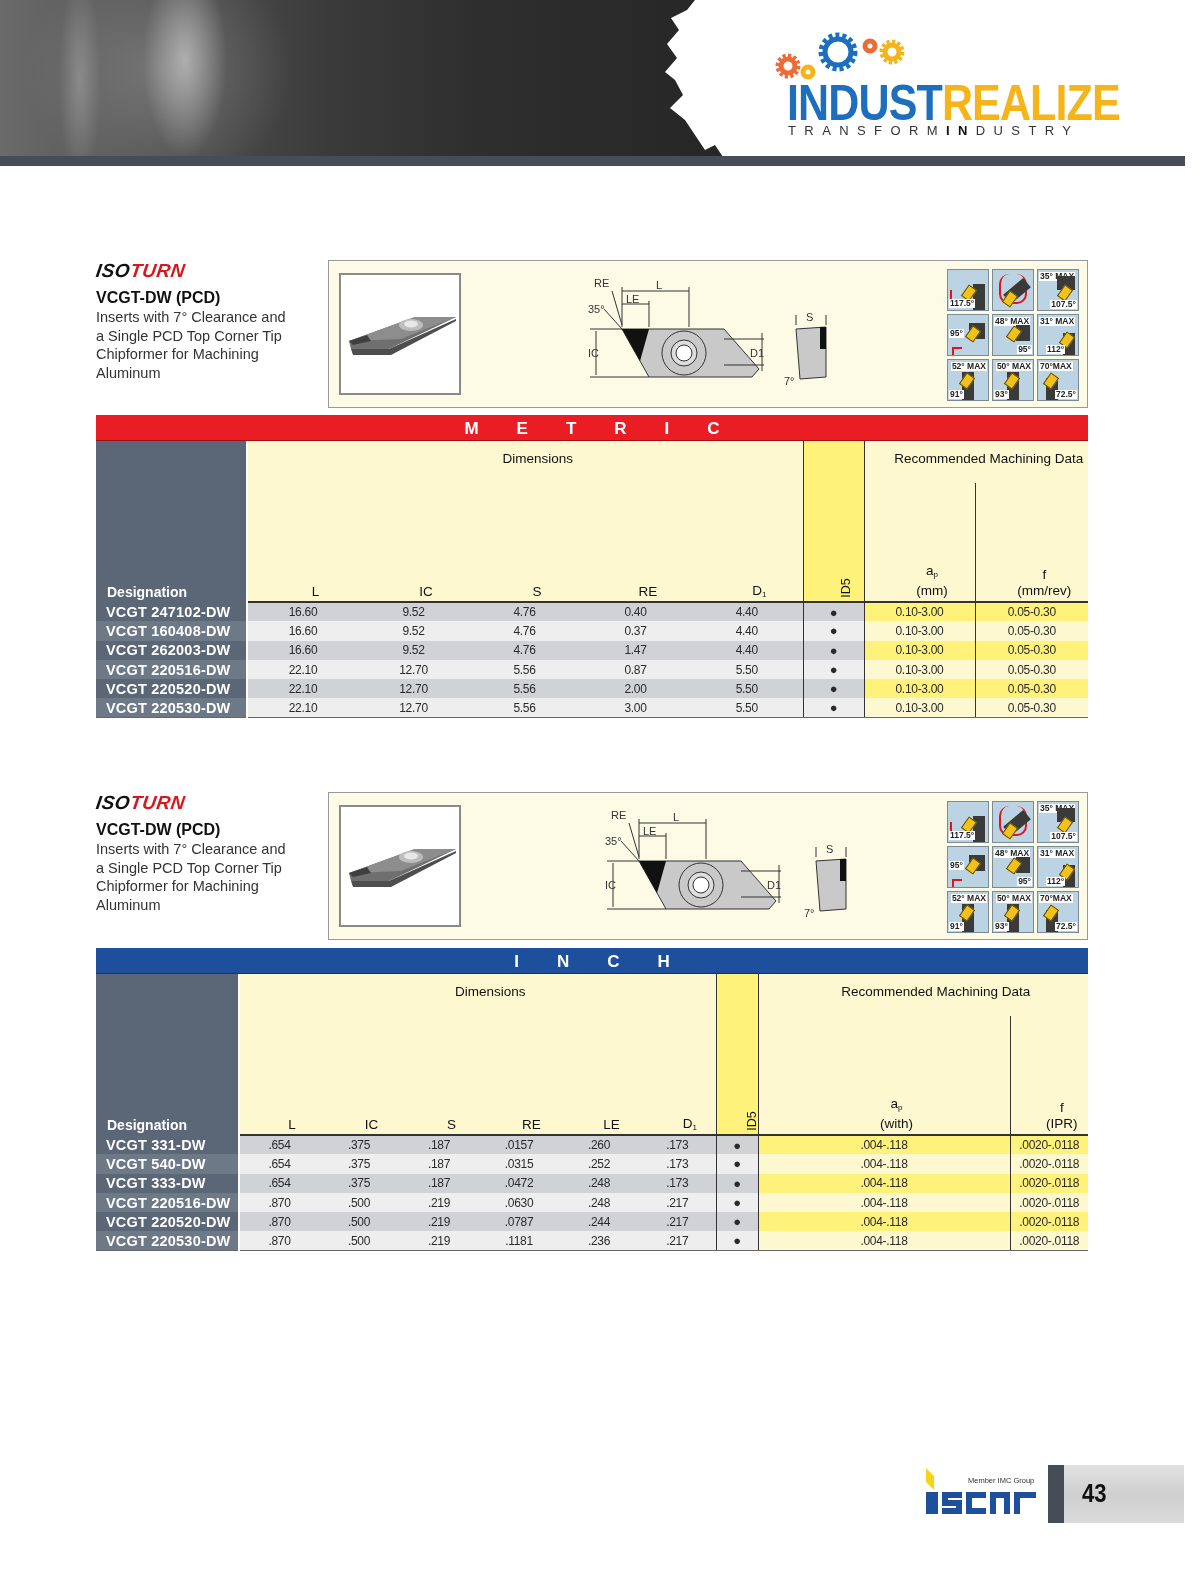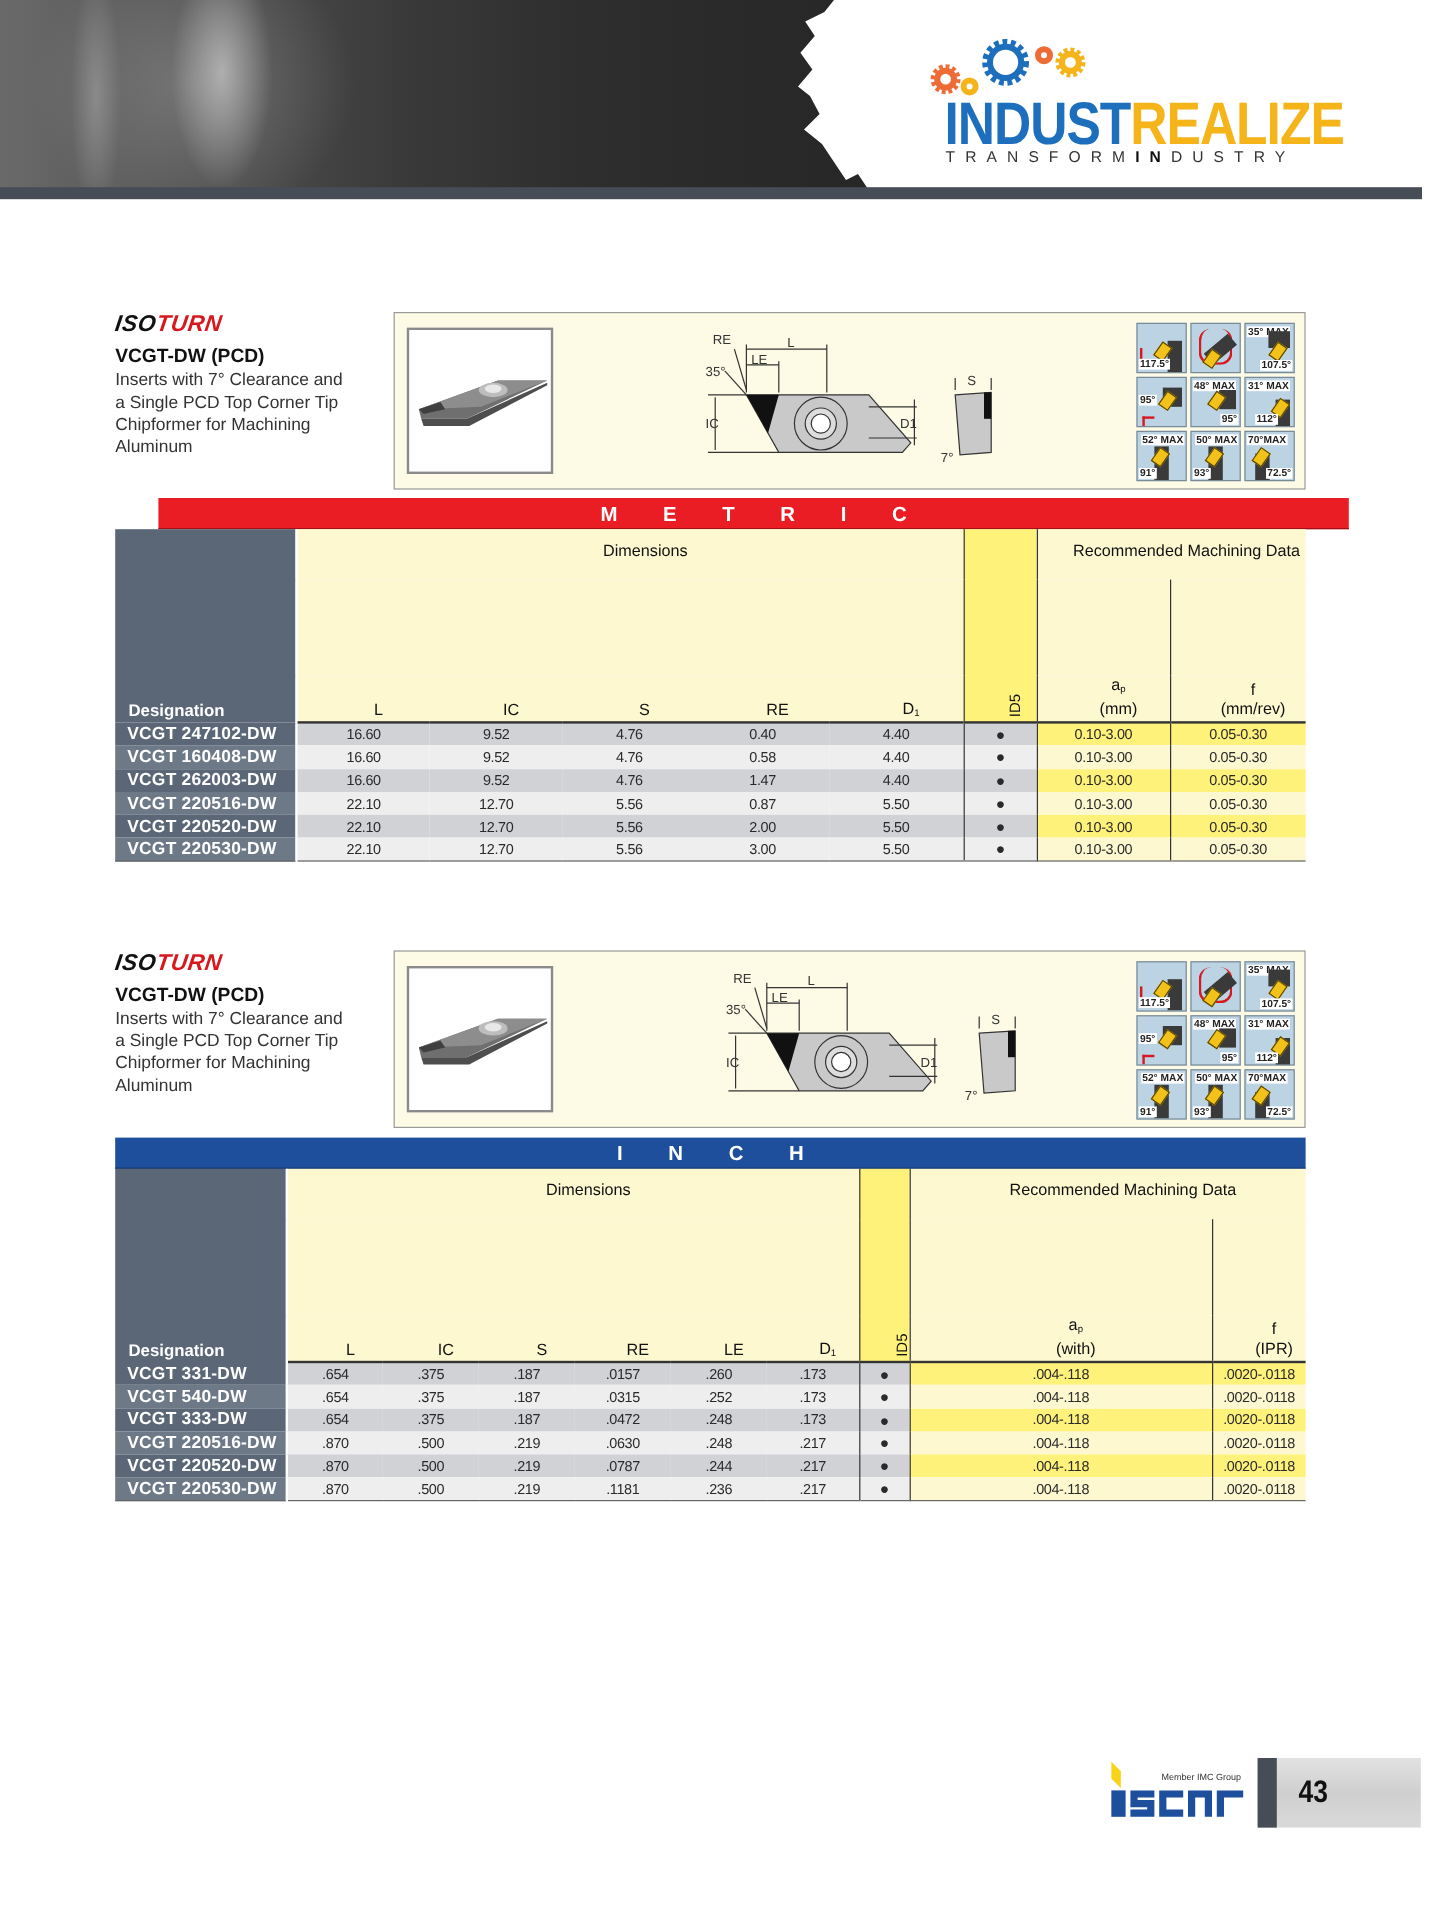--- a/index.html
+++ b/index.html
@@ -220,21 +220,21 @@
         </div>
       <div class="app-tile">
           <span class="lbl" style="left:1px;top:2px;">70°MAX</span>
           <div class="tool" style="left:8px;height:22px;"></div>
           <div class="tip" style="left:8px;top:14px;"></div>
           <span class="lbl" style="right:1px;bottom:1px;">72.5°</span>
         </div>
     </div>
   </div>
 
-  <div class="tbl-banner red" style="top:155px;margin-left:36px;">
+  <div class="tbl-banner red" style="top:155px;">
     <span>M</span><span>E</span><span>T</span><span>R</span><span>I</span><span>C</span>
   </div>
 
   <table class="spec" style="top:181px;">
     <colgroup>
       <col style="width:151px">
         <col style="width:111px">
         <col style="width:111px">
         <col style="width:111px">
         <col style="width:111px">
@@ -275,21 +275,21 @@
         <td class="dim">4.40</td>
         <td class="id5">●</td>
         <td class="mach">0.10-3.00</td>
         <td class="mach mach-f">0.05-0.30</td>
       </tr>
       <tr>
         <td class="desig">VCGT 160408-DW</td>
         <td class="dim">16.60</td>
         <td class="dim">9.52</td>
         <td class="dim">4.76</td>
-        <td class="dim">0.58</td>
+        <td class="dim">0.37</td>
         <td class="dim">4.40</td>
         <td class="id5">●</td>
         <td class="mach">0.10-3.00</td>
         <td class="mach mach-f">0.05-0.30</td>
       </tr>
       <tr>
         <td class="desig">VCGT 262003-DW</td>
         <td class="dim">16.60</td>
         <td class="dim">9.52</td>
         <td class="dim">4.76</td>

